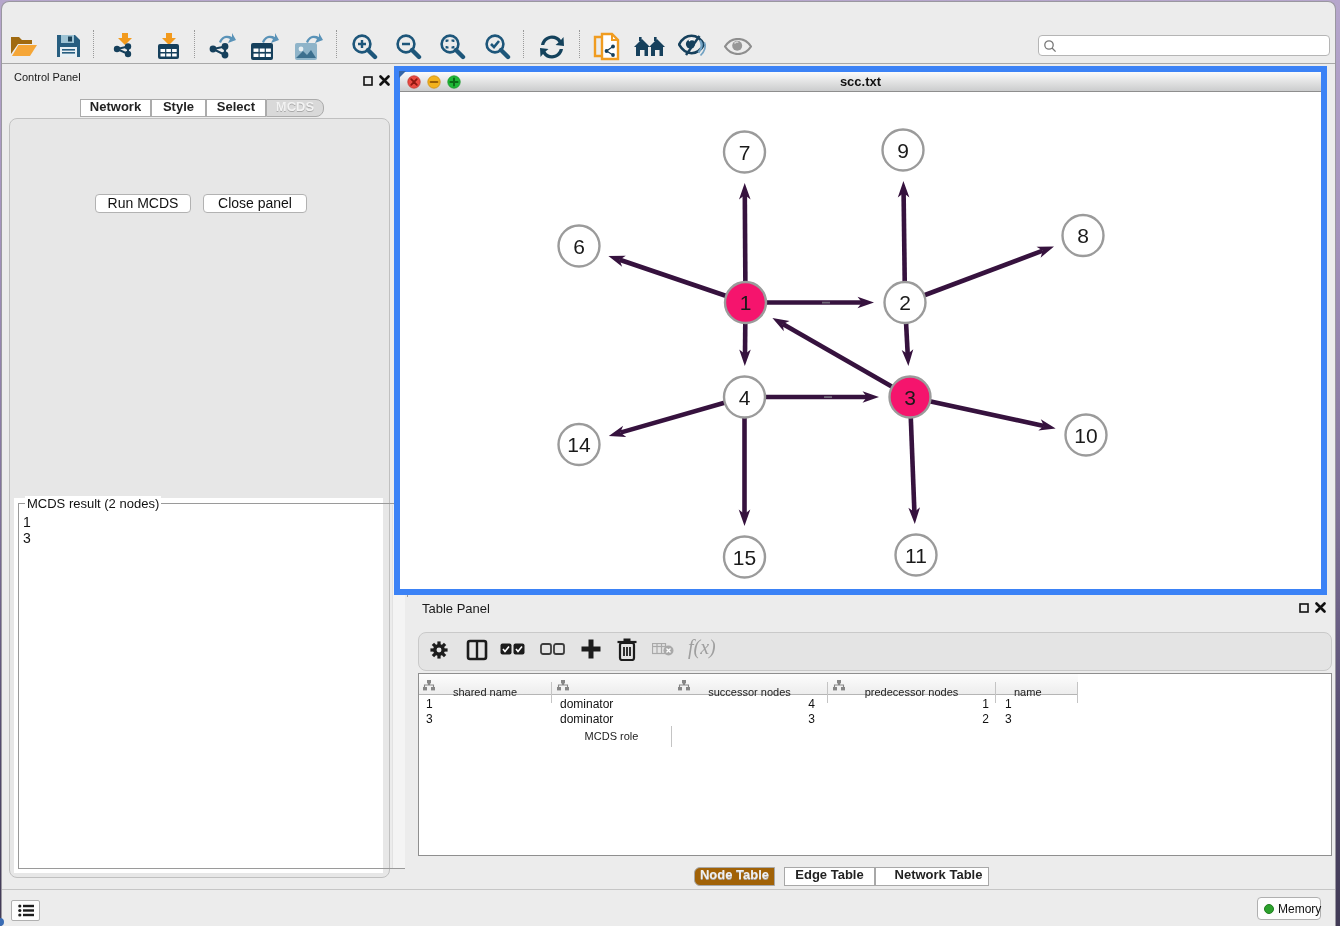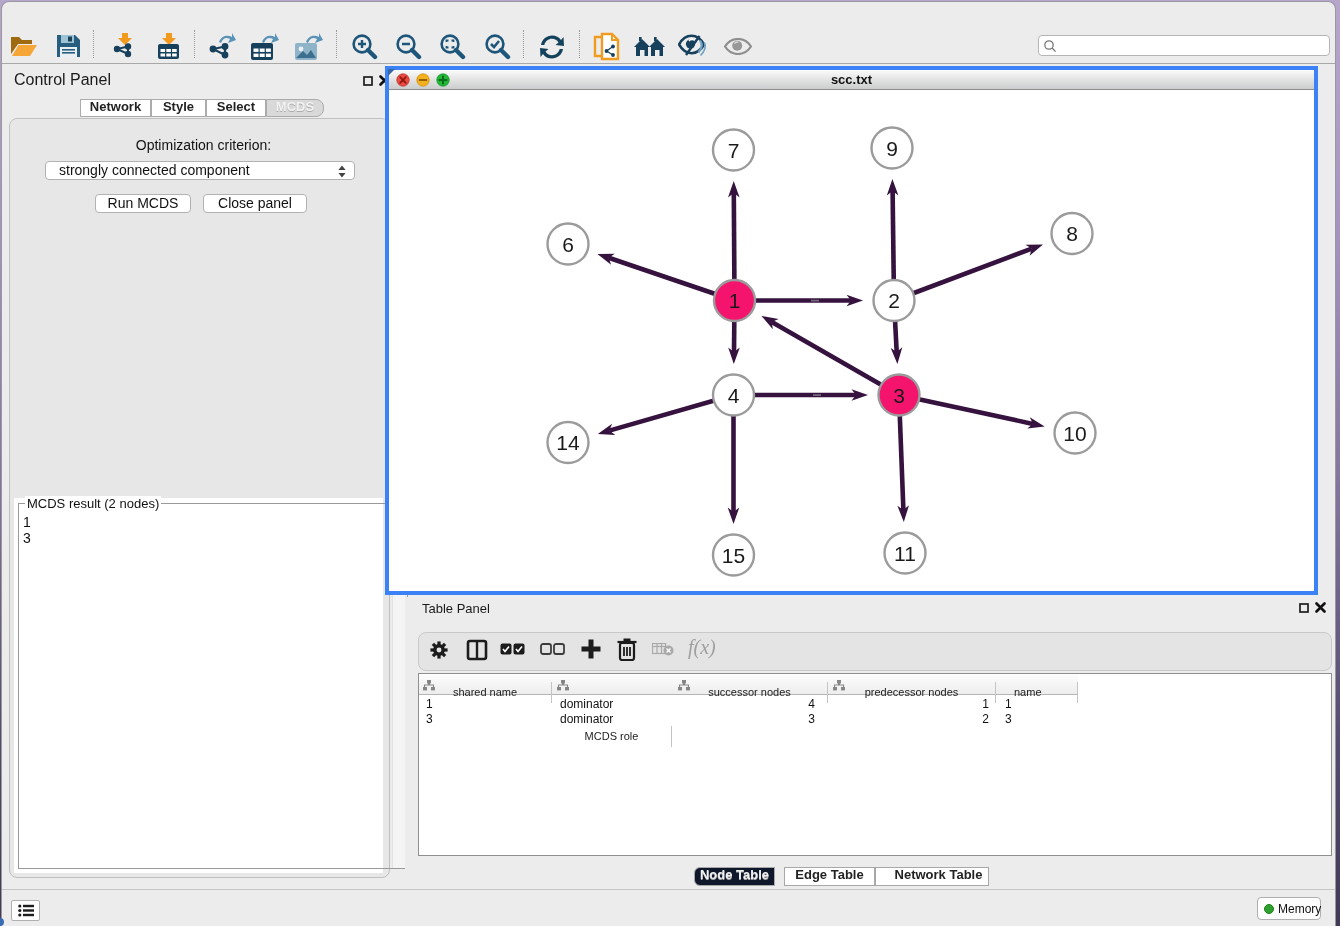--- a/index.html
+++ b/index.html
@@ -16,21 +16,21 @@
 #wtitle { position:absolute; top:4px; left:0; width:100%; text-align:center;
   font-size:13px; color:#a3a3a3; }
 #toolbar { position:absolute; left:0; top:23px; width:100%; height:39px;
   background:#ececec; border-bottom:1px solid #a8a8a8; }
 .tsep { position:absolute; top:5px; height:28px; width:0;
   border-left:1px dotted #9a9a9a; }
 #searchbox { position:absolute; left:1036px; top:10px; width:292px; height:21px;
   background:#fff; border:1px solid #b5b5b5; border-radius:4px; }
 
 #cpanel { position:absolute; left:0; top:62px; width:403px; height:826px; background:#ececec; }
-#cptitle { position:absolute; left:12px; top:7px; font-size:16px; color:#1a1a1a; }
+#cptitle { position:absolute; left:12px; top:7px; font-size:11px; color:#1a1a1a; }
 .tab { position:absolute; top:35px; height:18px; border:1px solid #ababab;
   background:#fff; font-size:13px; font-weight:bold; color:#222; text-align:center; line-height:14px; }
 #cpbody { position:absolute; left:7px; top:54px; width:381px; height:760px;
   background:#e7e7e7; border:1px solid #c0c0c0; border-radius:8px; }
 #optlabel { position:absolute; left:0; top:73px; width:100%; text-align:center; font-size:14px; color:#111; }
 #dropdown { position:absolute; left:43px; top:97px; width:310px; height:19px;
   background:#fff; border:1px solid #b2b2b2; border-radius:4px;
   font-size:14px; color:#111; line-height:17px; padding-left:13px; }
 .btn { position:absolute; top:130px; height:19px; background:#fff; border:1px solid #b2b2b2;
   border-radius:4px; font-size:14px; color:#111; text-align:center; line-height:17px; }
@@ -45,22 +45,22 @@
 
 #statusbar { position:absolute; left:0; top:887px; width:100%; height:37px;
   background:#ececec; border-top:1px solid #c6c6c6; }
 #listbtn { position:absolute; left:9px; top:10px; width:29px; height:21px;
   background:#fdfdfd; border:1px solid #b0b0b0; border-radius:2px; }
 #membtn { position:absolute; right:14px; top:7px; width:64px; height:23px;
   background:#fdfdfd; border:1px solid #b0b0b0; border-radius:4px; font-size:12px; color:#111; }
 #memdot { position:absolute; left:6px; top:6px; width:10px; height:10px; border-radius:50%;
   background:#2ca12c; border:1px solid #1d7d1d; }
 
-#netframe { position:absolute; left:383px; top:64px; width:933px; height:529px;
-  border:4px solid #3b82f6; background:#fff; }
+#netframe { position:absolute; left:392px; top:64px; width:933px; height:529px;
+  border:6px solid #3b82f6; background:#fff; }
 #nftitle { position:absolute; left:0; top:0; width:100%; height:20px;
   background:linear-gradient(180deg,#fbfbfb,#cbcccd); border-bottom:1px solid #8e8e8e;
   text-align:center; font-size:13px; font-weight:bold; color:#111; line-height:20px; }
 
 #tpanel { position:absolute; left:403px; top:595px; width:934px; height:293px; background:#ececec; }
 #tptitle { position:absolute; left:17px; top:4px; font-size:13px; color:#1a1a1a; }
 #tptools { position:absolute; left:13px; top:35px; width:914px; height:39px;
   background:#e4e4e4; border:1px solid #c9c9c9; border-radius:8px; }
 #ttable { position:absolute; left:13px; top:76px; width:914px; height:183px;
   background:#fff; border:1px solid #8f8f8f; }
@@ -200,27 +200,20 @@
       <rect x="1" y="1" width="8" height="8" fill="none" stroke="#111" stroke-width="1.6"></rect>
     </svg>
     <svg class="abs" style="left:377px;top:11px;" width="11" height="11" viewBox="0 0 11 11">
       <path d="M1.5 1.5 L9.5 9.5 M9.5 1.5 L1.5 9.5" stroke="#111" stroke-width="2.6" stroke-linecap="round"></path>
     </svg>
     <div id="cpbody"></div>
     <div class="tab" style="left:78px; width:71px;">Network</div>
     <div class="tab" style="left:149px; width:55px;">Style</div>
     <div class="tab" style="left:204px; width:60px;">Select</div>
     <div class="tab" style="left:264px; width:58px; background:#d9d9d9; color:#f3f3f3; text-shadow:0 1px 0 #aaa; border-radius:0 8px 8px 0;">MCDS</div>
-    <div id="optlabel">Optimization criterion:</div>
-    <div id="dropdown">strongly connected component
-      <svg class="abs" style="right:7px;top:3px;" width="10" height="13" viewBox="0 0 10 13">
-        <path d="M5 0.5 L8.6 5 L1.4 5 Z" fill="#444"></path>
-        <path d="M5 12.5 L8.6 8 L1.4 8 Z" fill="#444"></path>
-      </svg>
-    </div>
     <div class="btn" style="left:93px; width:96px;">Run MCDS</div>
     <div class="btn" style="left:201px; width:104px;">Close panel</div>
     <div id="resultwrap">
       <div id="fieldset">
         <div id="fslabel">MCDS result (2 nodes)</div>
         <div id="fstext">1<br>3</div>
         <div id="fsscroll"></div>
       </div>
     </div>
   </div>
@@ -406,21 +399,21 @@
         <span class="tcell" style="left:586px;">1</span>
       </div>
       <div class="trow" style="top:36px;">
         <span class="tcell" style="left:7px;">3</span>
         <span class="tcell" style="left:141px;">dominator</span>
         <span class="tcell" style="left:253px;width:143px;text-align:right;">3</span>
         <span class="tcell" style="left:409px;width:161px;text-align:right;">2</span>
         <span class="tcell" style="left:586px;">3</span>
       </div>
     </div>
-    <div class="btab" style="left:289px;width:81px;background:#0f172a;color:#f0f0f0;text-shadow:0 1px 0 #a8a8a8;border-radius:6px 0 0 6px;">Node Table</div>
+    <div class="btab" style="left:289px;width:81px;background:#a16207;color:#f0f0f0;text-shadow:0 1px 0 #a8a8a8;border-radius:6px 0 0 6px;">Node Table</div>
     <div class="btab" style="left:379px;width:91px;">Edge Table</div>
     <div class="btab" style="left:470px;width:114px;padding-left:13px;">Network Table</div>
     <div class="btab" style="left:584px;width:49px;border-radius:0 6px 6px 0;margin-top:47px;">Motifs</div>
   </div>
   <div id="statusbar">
     <div id="listbtn">
       <svg class="abs" style="left:6px;top:3px;" width="16" height="13" viewBox="0 0 16 13">
         <g fill="#1c1c1c">
           <circle cx="1.8" cy="2" r="1.6"></circle>
             <rect x="5" y="0.8" width="11" height="2.4"></rect>

